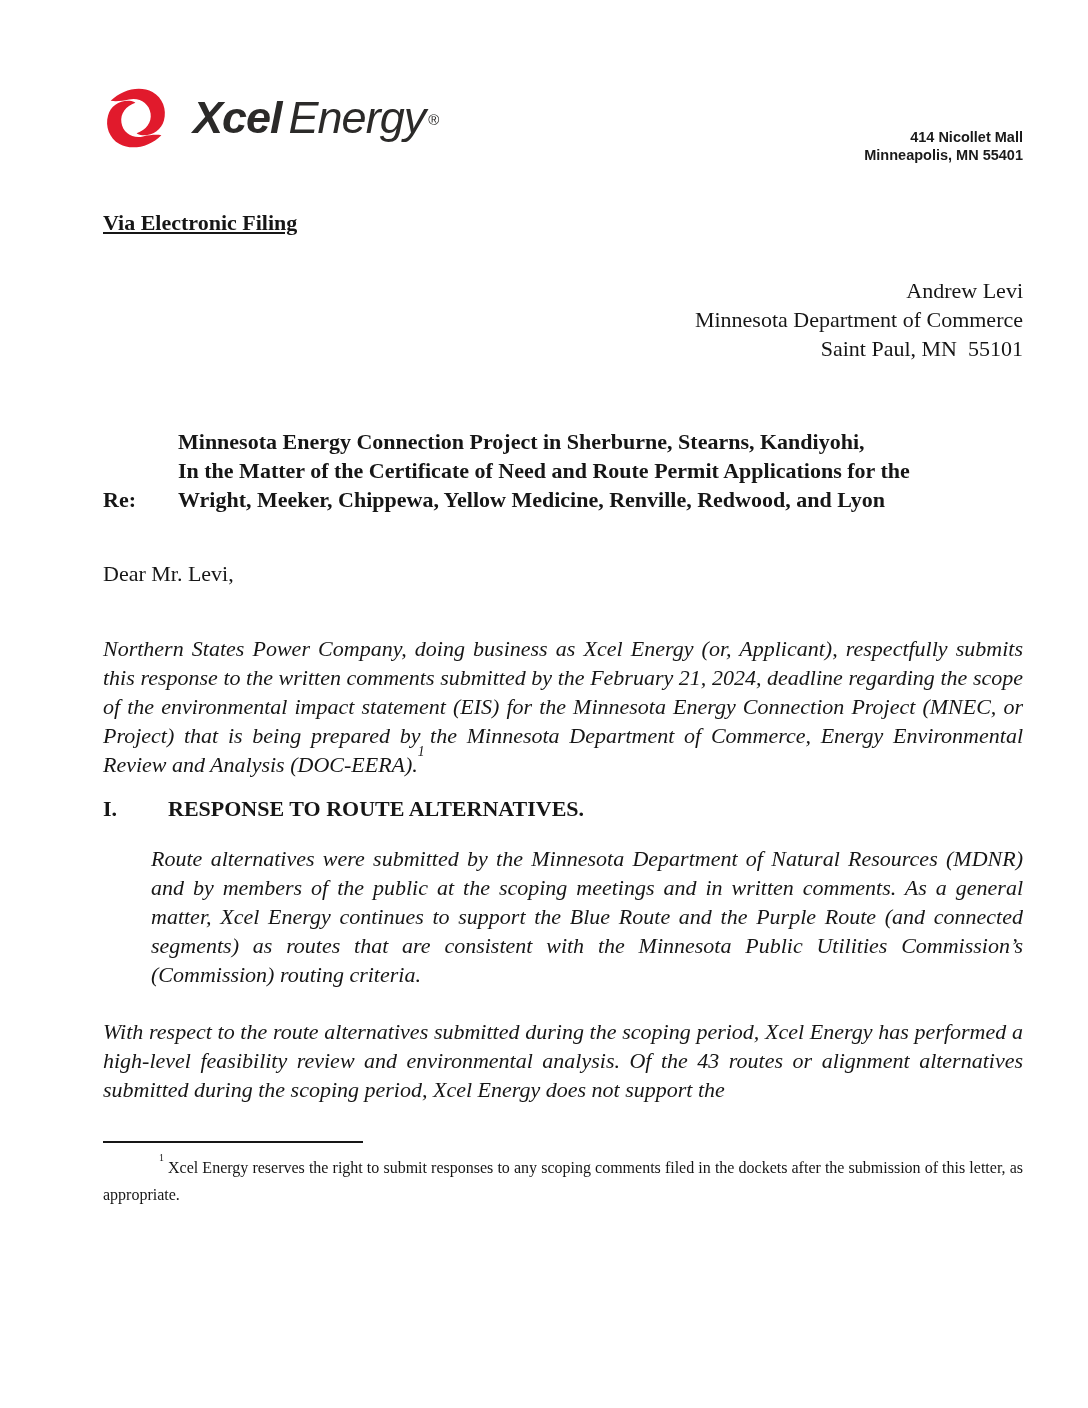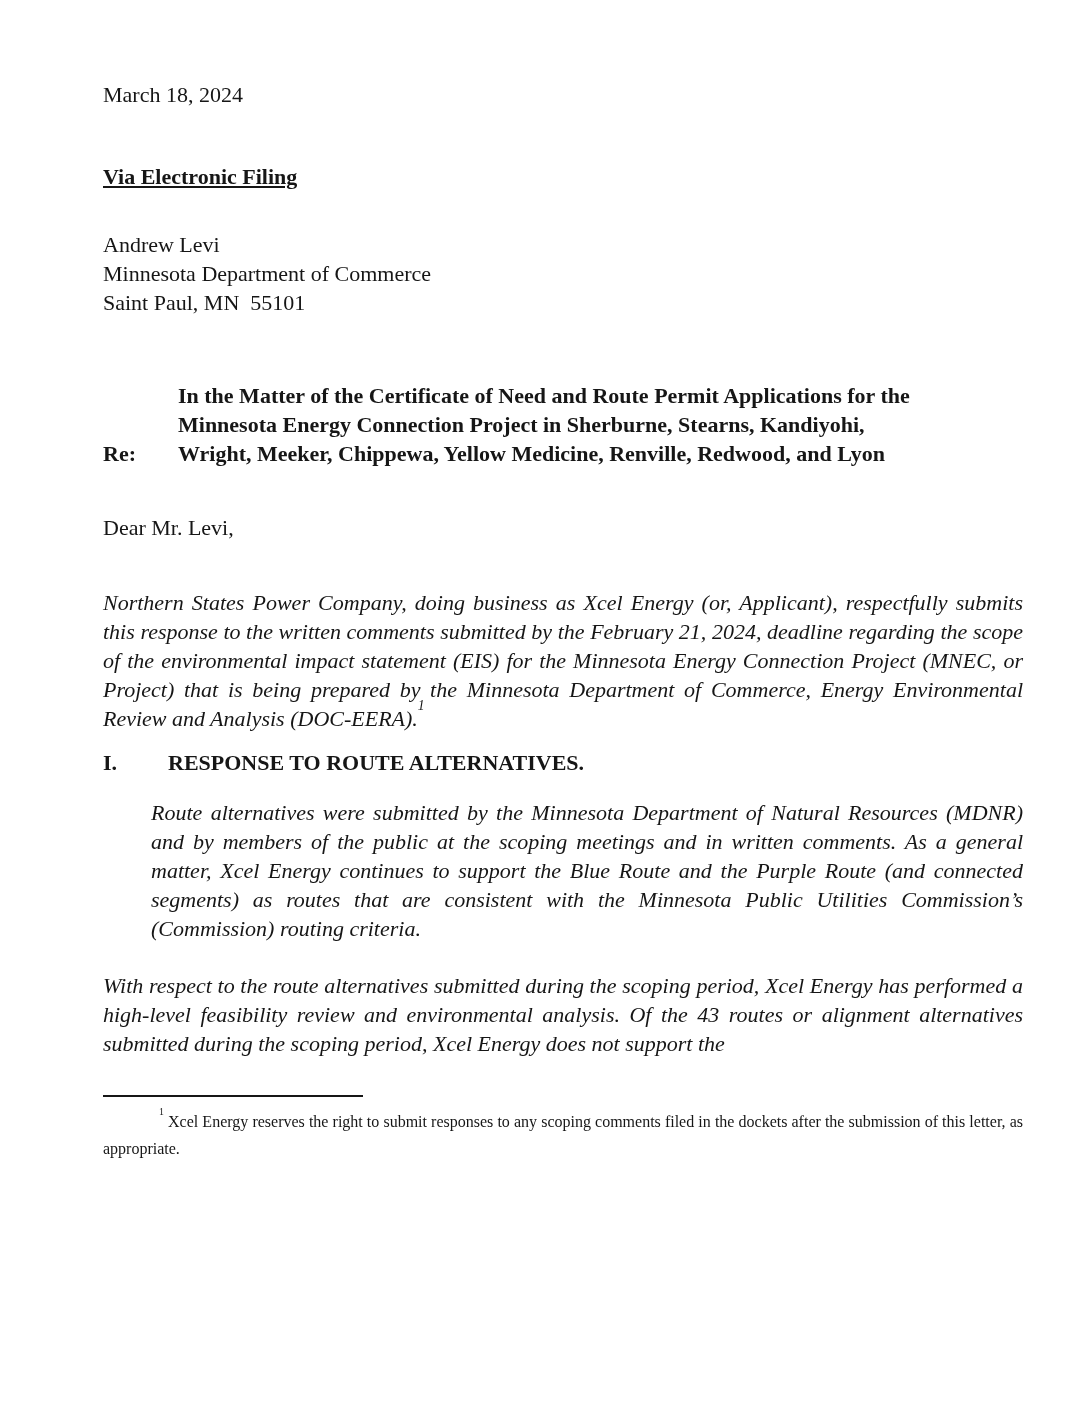--- a/index.html
+++ b/index.html
@@ -66,21 +66,21 @@
     font-size: 14.5px;
     line-height: 18px;
     text-align: right;
     color: #1a1a1a;
     margin-top: 45px;
   }
 
   
   .date        { margin-top: 80px; }
   .via         { margin-top: 53px; font-weight: 700; text-decoration: underline; }
-  .recipient   { margin-top: 39px; }
+  .recipient   { margin-top: 39px; text-align: right; }
   .recipient div { white-space: pre-wrap; }
 
   .re-block    { margin-top: 64px; display: flex; font-weight: 700; align-items: flex-end; }
   .re-label    { width: 75px; flex-shrink: 0; }
   .re-lines div { white-space: nowrap; }
 
   .salutation  { margin-top: 45px; }
 
   p.body-para {
     margin: 0;
@@ -119,36 +119,68 @@
     line-height: 27px;
     text-align: justify;
     text-indent: 56px;
   }
 </style>
 </head>
 <body>
 
 <div class="page">
 
+  <div class="header">
+    <div class="logo">
+      <svg viewBox="0 0 104 102" aria-hidden="true">
+        <g fill="#e11a2c">
+          <path d="M 12 24
+                   C 30 6, 58 -1, 78 10
+                   C 94 19, 101 38, 96 55
+                   C 92 70, 78 79, 62 78
+                   C 58 77.7, 55 76.5, 53 75
+                   C 68 70, 77 58, 75 44
+                   C 73 28, 57 18, 41 22
+                   C 30 24.5, 20 25, 12 24 Z"></path>
+          <path transform="rotate(180 52 51)" d="M 12 24
+                   C 30 6, 58 -1, 78 10
+                   C 94 19, 101 38, 96 55
+                   C 92 70, 78 79, 62 78
+                   C 58 77.7, 55 76.5, 53 75
+                   C 68 70, 77 58, 75 44
+                   C 73 28, 57 18, 41 22
+                   C 30 24.5, 20 25, 12 24 Z"></path>
+        </g>
+      </svg>
+      <div class="brand">
+        <span class="bold">Xcel</span>
+        <span class="light">Energy</span>
+        <span class="reg">®</span>
+      </div>
+    </div>
+    <div class="hq-address">
+      <div>414 Nicollet Mall</div>
+      <div>Minneapolis, MN 55401</div>
+    </div>
+  </div>
 
-  <div class="date">March 18, 2024</div>
 
   <div class="via">Via Electronic Filing</div>
 
   <div class="recipient">
     <div>Andrew Levi</div>
     <div>Minnesota Department of Commerce</div>
     <div>Saint Paul, MN  55101</div>
   </div>
 
   <div class="re-block">
     <div class="re-label">Re:</div>
     <div class="re-lines">
+      <div>Minnesota Energy Connection Project in Sherburne, Stearns, Kandiyohi,</div>
       <div>In the Matter of the Certificate of Need and Route Permit Applications for the</div>
-      <div>Minnesota Energy Connection Project in Sherburne, Stearns, Kandiyohi,</div>
       <div>Wright, Meeker, Chippewa, Yellow Medicine, Renville, Redwood, and Lyon</div>
     </div>
   </div>
 
   <div class="salutation">Dear Mr. Levi,</div>
 
   <p class="body-para p1"><span>Northern States Power Company, doing business as Xcel Energy (or, Applicant), respectfully submits this response to the written comments submitted by the February 21, 2024, deadline regarding the scope of the environmental impact statement (EIS) for the Minnesota Energy Connection Project (MNEC, or Project) that is being prepared by the Minnesota Department of Commerce, Energy Environmental Review and Analysis (DOC-EERA).</span><sup class="fn-marker">1</sup></p>
 
   <div class="section-heading">
     <div class="section-number">I.</div>

